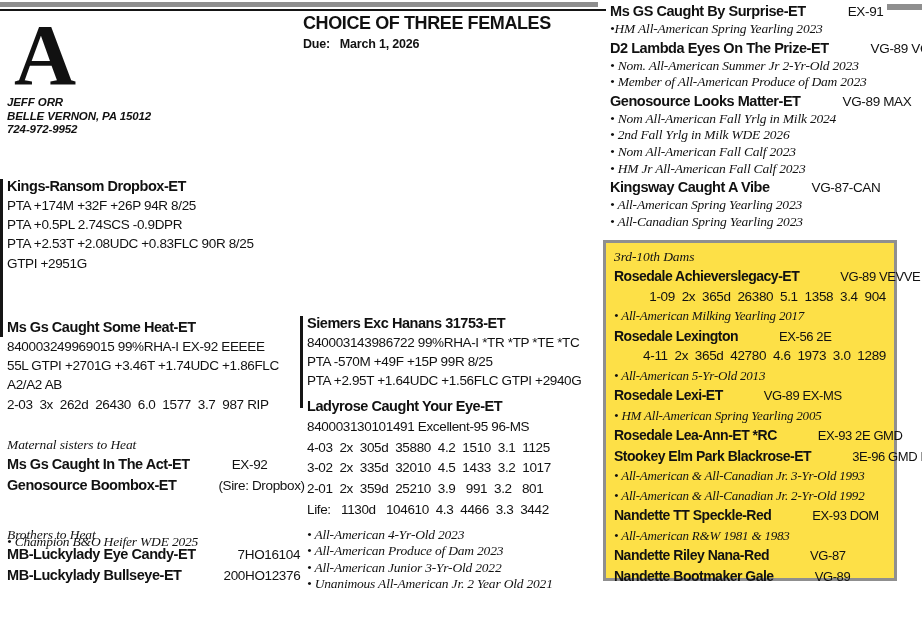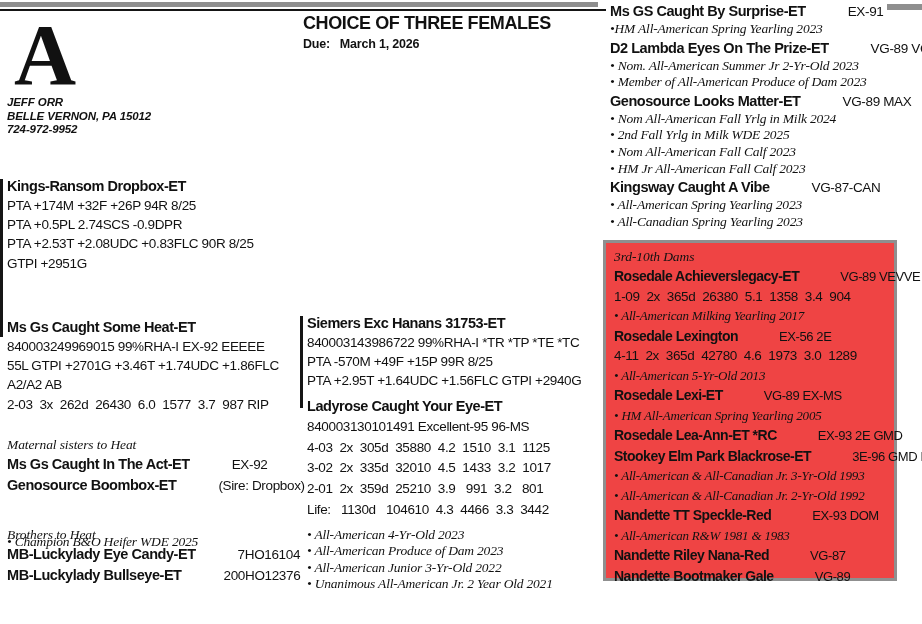--- a/index.html
+++ b/index.html
@@ -16,25 +16,25 @@
   .consignor{font-size:11.5px;font-weight:bold;line-height:13.5px;letter-spacing:-0.1px;font-style:italic;}
   .title{font-size:18px;font-weight:bold;letter-spacing:-0.4px;line-height:22px;}
   .due{font-size:12.5px;font-weight:bold;margin-top:3px;white-space:pre;letter-spacing:-0.2px;}
   .namerow{line-height:20px;white-space:nowrap;}
   .nm{font-weight:bold;font-size:14.5px;letter-spacing:-0.45px;}
   .sfx{font-weight:normal;font-size:13.5px;letter-spacing:-0.35px;margin-left:4px;padding-left:38px;}
   .dataline{font-size:13.5px;letter-spacing:-0.35px;white-space:pre;line-height:19.2px;}
   .ital{font-family:"Liberation Serif",serif;font-style:italic;font-size:13.5px;line-height:18px;letter-spacing:-0.1px;}
   .award{font-family:"Liberation Serif",serif;font-style:italic;font-size:13.5px;line-height:16.6px;letter-spacing:-0.2px;white-space:nowrap;}
   .drow .namerow{line-height:18px;margin-top:1px;}
-  .dams-box{border:3px solid #8f8f8f;padding:5px 8px 4px 8px;width:272px;height:326px;background:#ef4444;}
+  .dams-box{border:3px solid #8f8f8f;padding:5px 8px 4px 8px;width:272px;height:326px;background:#fde047;}
   .dams-box .boxrow{line-height:19.5px;white-space:nowrap;}
   .dams-box .nm{font-size:14px;letter-spacing:-0.5px;}
   .dams-box .sfx{font-size:13px;letter-spacing:-0.4px;margin-left:3px;}
-  .dams-box .dataline{line-height:19.5px;}
+  .dams-box .dataline{line-height:19.5px;text-align:right;}
   .dams-box .award{font-size:13px;line-height:19.5px;}
   .recblock .namerow{line-height:21px;}
 </style>
 </head>
 <body>
 
 <div class="abs rule-gray" style="left:0;top:2px;width:598px;height:4.5px;"></div>
 <div class="abs rule-black" style="left:0;top:8.5px;width:606px;height:2px;"></div>
 <div class="abs rule-gray" style="left:887px;top:4px;width:35px;height:6px;"></div>
 
@@ -106,21 +106,21 @@
 <div class="abs drow" style="left:610px;top:1px;width:312px;">
   <div class="namerow"><span class="nm">Ms GS Caught By Surprise-ET</span><span class="sfx">EX-91</span></div>
   <div class="award">•HM All-American Spring Yearling 2023</div>
 
   <div class="namerow"><span class="nm">D2 Lambda Eyes On The Prize-ET</span><span class="sfx">VG-89 VG-MS</span></div>
   <div class="award">• Nom. All-American Summer Jr 2-Yr-Old 2023</div>
   <div class="award">• Member of All-American Produce of Dam 2023</div>
 
   <div class="namerow"><span class="nm">Genosource Looks Matter-ET</span><span class="sfx">VG-89 MAX</span></div>
   <div class="award">• Nom All-American Fall Yrlg in Milk 2024</div>
-  <div class="award">• 2nd Fall Yrlg in Milk WDE 2025</div>
+  <div class="award">• 2nd Fall Yrlg in Milk WDE 2026</div>
   <div class="award">• Nom All-American Fall Calf 2023</div>
   <div class="award">• HM Jr All-American Fall Calf 2023</div>
 
   <div class="namerow"><span class="nm">Kingsway Caught A Vibe</span><span class="sfx">VG-87-CAN</span></div>
   <div class="award">• All-American Spring Yearling 2023</div>
   <div class="award">• All-Canadian Spring Yearling 2023</div>
 </div>
 
 <div class="abs dams-box" style="left:603px;top:240px;">
   <div class="ital">3rd-10th Dams</div>

